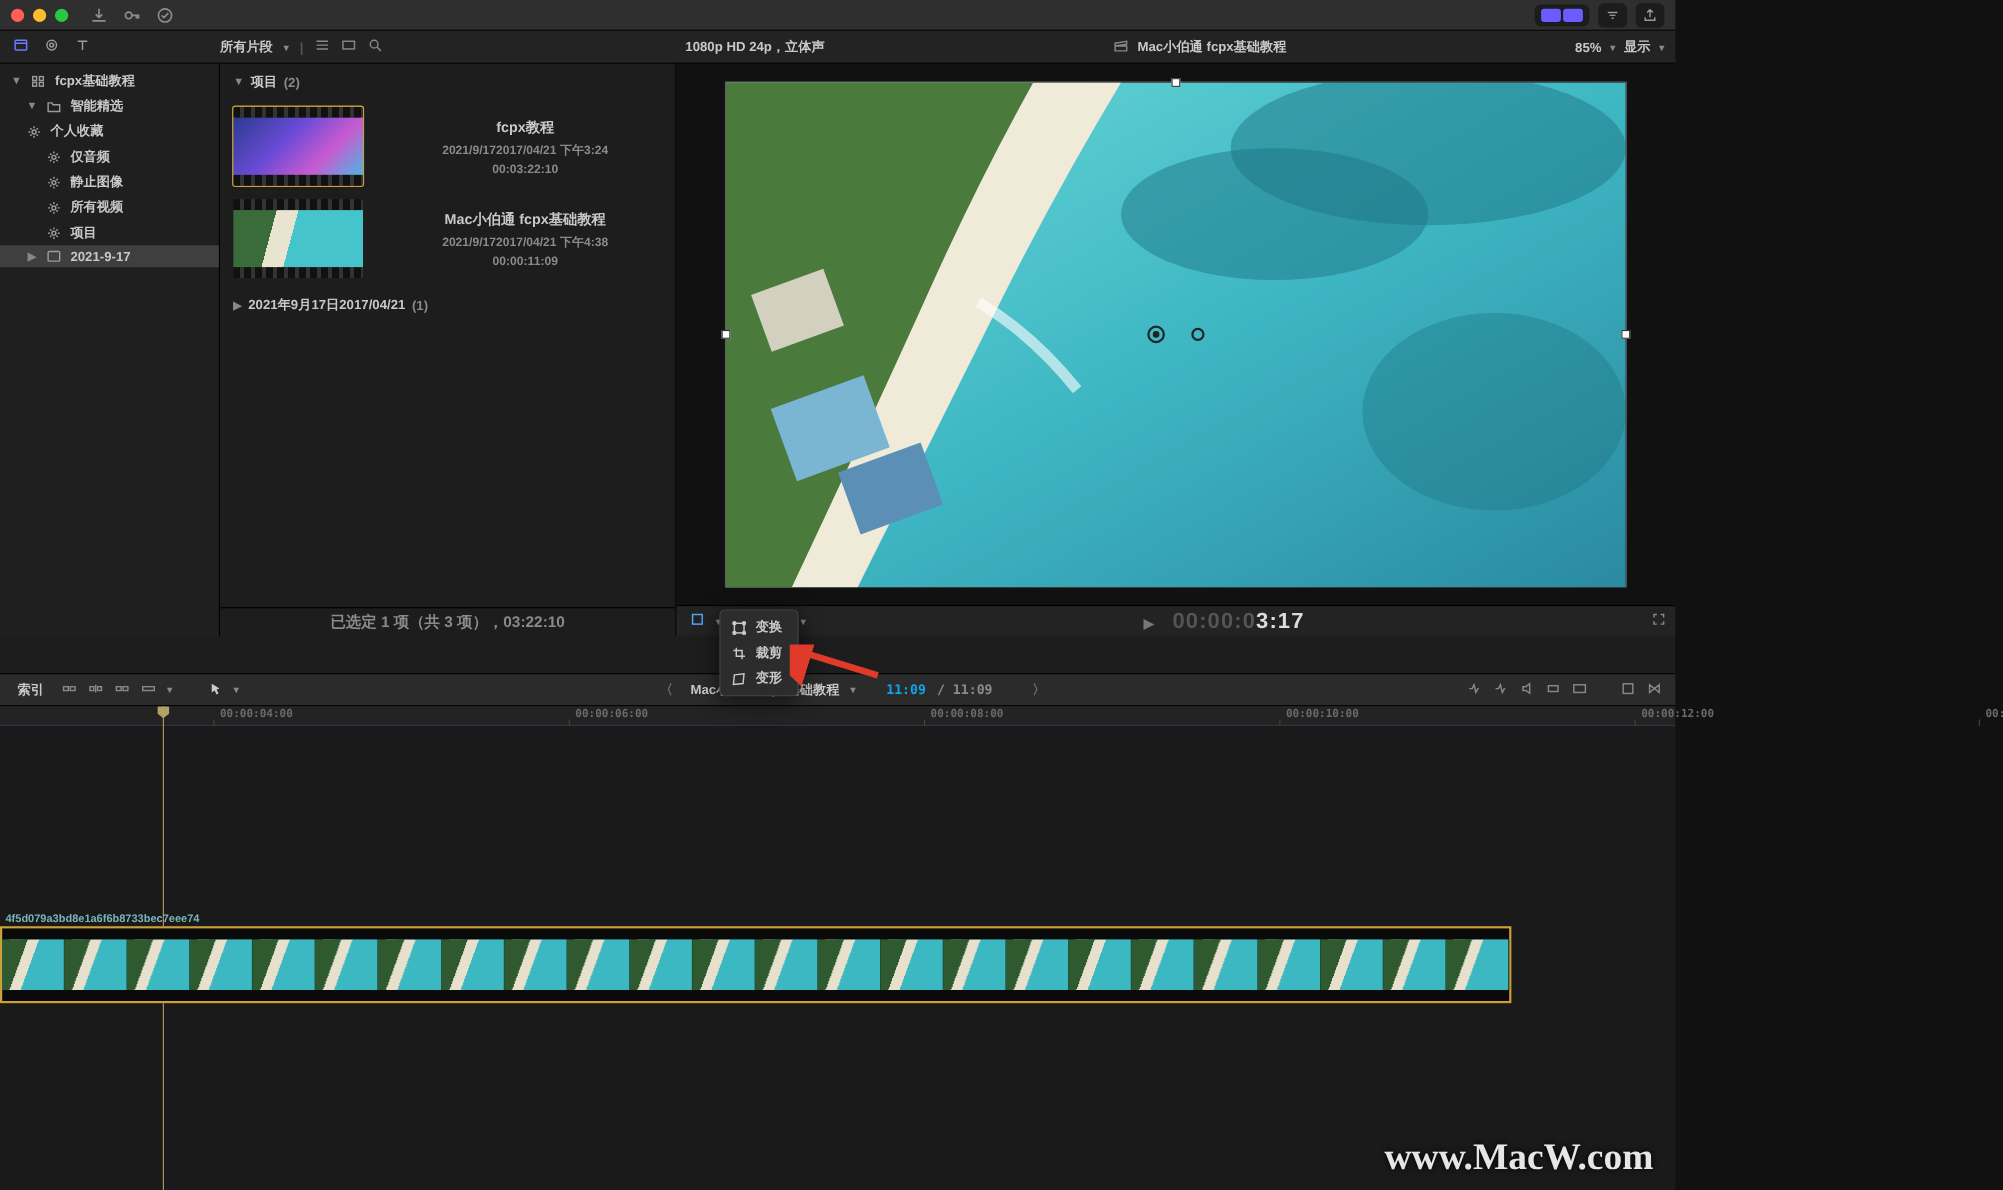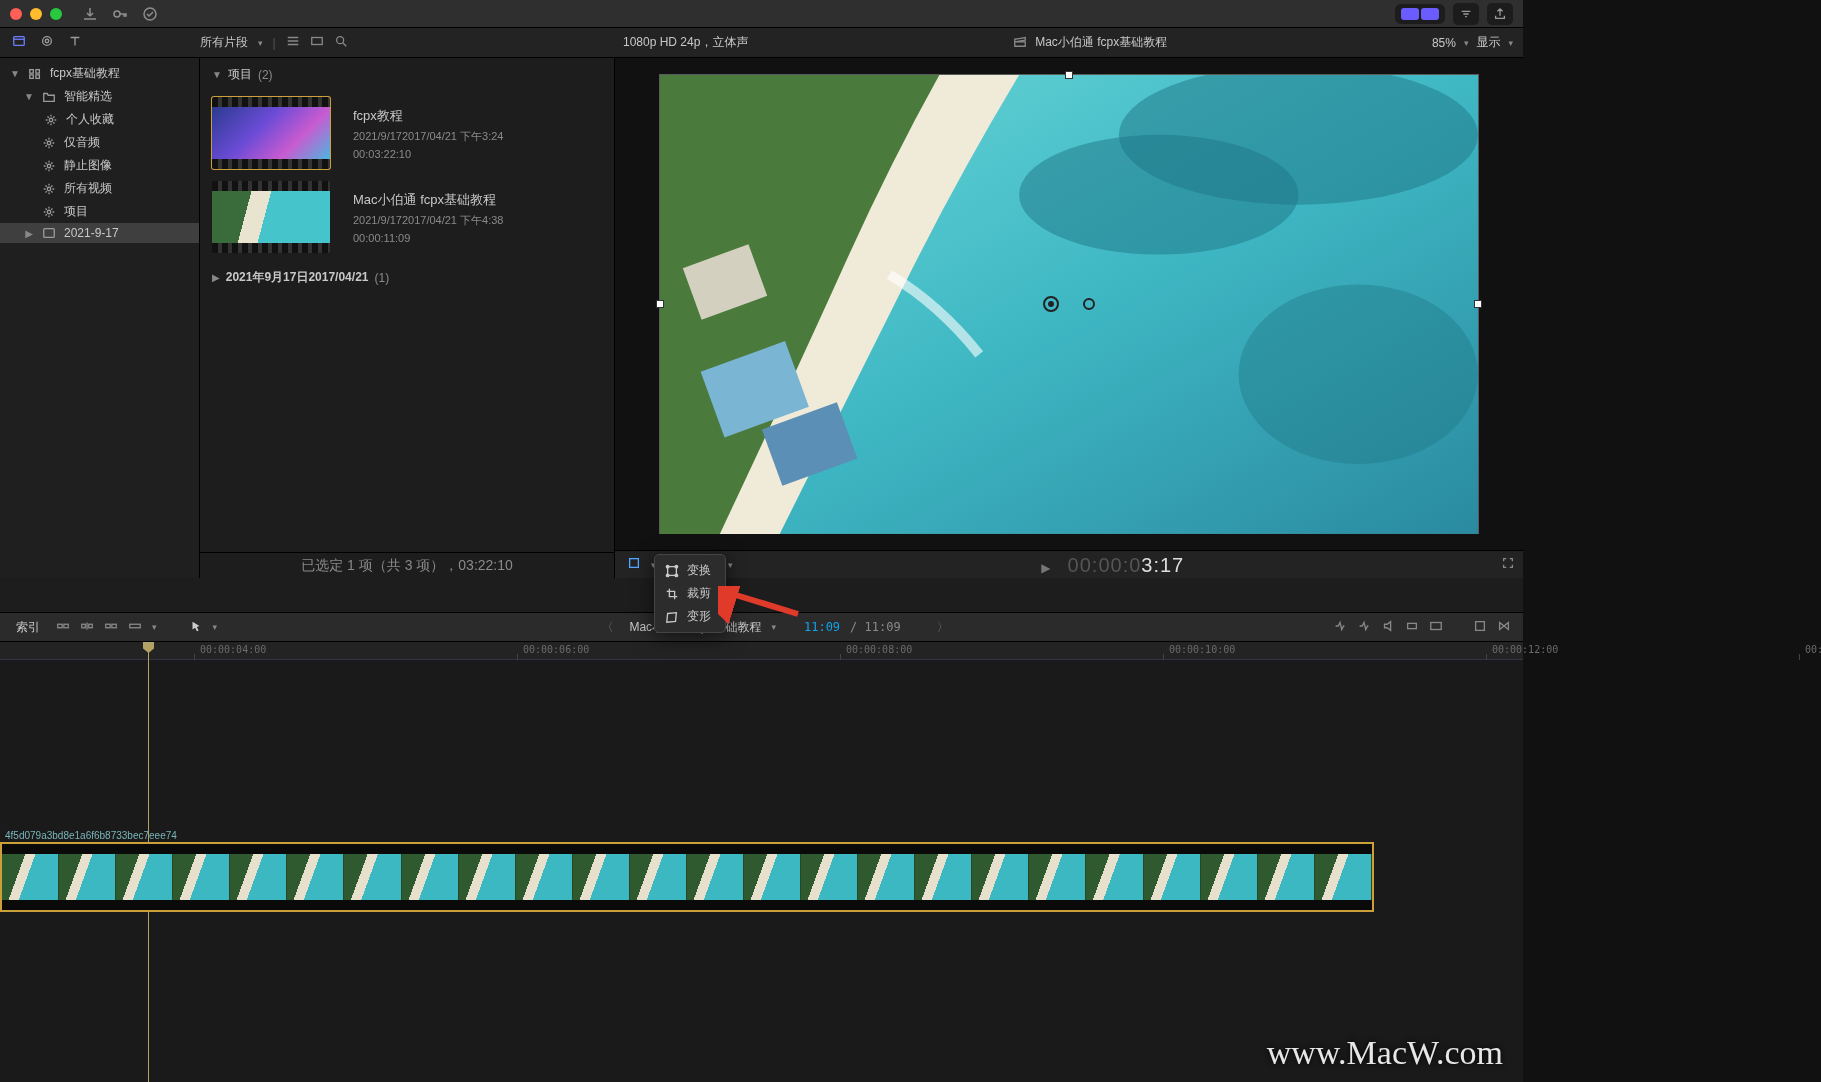--- a/index.html
+++ b/index.html
@@ -8,21 +8,21 @@
     --bg3:#232323;
     --bg4:#363636;
     --txt:#c8c8c8;
     --txt2:#8a8a8a;
     --border:#161616;
     --hl:#4a4a4a;
     --blue:#3478f6;
   }
   *{box-sizing:border-box;font-family:-apple-system,Helvetica,Arial,sans-serif;}
   body{margin:0;background:#111;color:var(--txt);font-size:12px;overflow:hidden;}
-  .win{width:1523px;height:1082px;background:var(--bg);position:relative;}
+  .win{width:1523px;height:1082px;background:var(--bg);position:relative;font-weight:bold;}
 
   
   .titlebar{height:28px;background:#2f2f2f;display:flex;align-items:center;padding:0 10px;border-bottom:1px solid #000;}
   .traffic{display:flex;gap:8px;}
   .traffic span{width:12px;height:12px;border-radius:50%;}
   .tb-tools{display:flex;gap:14px;margin-left:20px;color:#8e8e8e;}
   .tb-tools svg,.tb-tools span{width:16px;height:16px;display:inline-block;}
   .tb-right{margin-left:auto;display:flex;gap:8px;align-items:center;}
   .pill{background:#1c1c1c;border-radius:6px;padding:4px 6px;display:flex;gap:2px;}
   .pill span{width:18px;height:12px;border-radius:3px;}
@@ -44,21 +44,21 @@
   .sidebar{width:200px;background:#1f1f1f;border-right:1px solid #000;padding-top:4px;}
   .side-item{display:flex;align-items:center;gap:8px;padding:3px 8px 3px 10px;color:var(--txt);}
   .side-item.sel{background:#3f3f3f;}
   .side-item .tree{width:10px;text-align:center;color:#888;font-size:10px;}
   .side-item .ic{width:14px;height:14px;display:flex;align-items:center;justify-content:center;color:#9b9b9b;}
 
   .browser{width:415px;background:var(--bg);border-right:1px solid #000;display:flex;flex-direction:column;}
   .proj-hdr{padding:8px 12px;color:var(--txt);display:flex;align-items:center;gap:6px;}
   .proj-hdr .arr{font-size:10px;color:#888;}
   .proj-hdr .cnt{color:var(--txt2);}
-  .clip{display:flex;gap:23px;padding:6px 12px;}
+  .clip{display:flex;gap:23px;padding:6px 12px;text-align:center;}
   .thumb{width:118px;height:72px;border-radius:2px;position:relative;overflow:hidden;}
   .thumb.sel{outline:3px solid #cba03b;outline-offset:-2px;}
   .thumb .filmtop,.thumb .filmbot{position:absolute;left:0;right:0;height:10px;background:repeating-linear-gradient(90deg,#111 0 6px,#333 6px 10px);}
   .thumb .filmtop{top:0;}
   .thumb .filmbot{bottom:0;}
   .thumb .img{position:absolute;top:10px;bottom:10px;left:0;right:0;}
   .clip-meta{flex:1;display:flex;flex-direction:column;justify-content:center;gap:4px;}
   .clip-title{color:var(--txt);font-size:13px;}
   .clip-sub{color:var(--txt2);font-size:11px;}
   .date-row{padding:10px 12px;display:flex;align-items:center;gap:6px;color:var(--txt);}
@@ -236,21 +236,21 @@
       </div>
       <div class="side-item" style="padding-left:24px">
         <span class="tree">▼</span>
         <span class="ic">
           <svg class="ic-svg" viewBox="0 0 16 16" fill="#888" stroke="none">
               <path d="M2 4h4l1 2h7v7H2z"></path>
             </svg>
         </span>
         <span>智能精选</span>
       </div>
-      <div class="side-item" style="padding-left:44px">
+      <div class="side-item" style="padding-left:24px">
         <span class="ic">
             <svg class="ic-svg" viewBox="0 0 16 16">
               <circle cx="8" cy="8" r="2"></circle>
               <path d="M8 2v2M8 12v2M2 8h2M12 8h2M4 4l1.5 1.5M10.5 10.5L12 12M4 12l1.5-1.5M10.5 5.5L12 4"></path>
             </svg>
           </span>
         <span>个人收藏</span>
       </div>
       <div class="side-item" style="padding-left:42px">
         <span class="ic">

